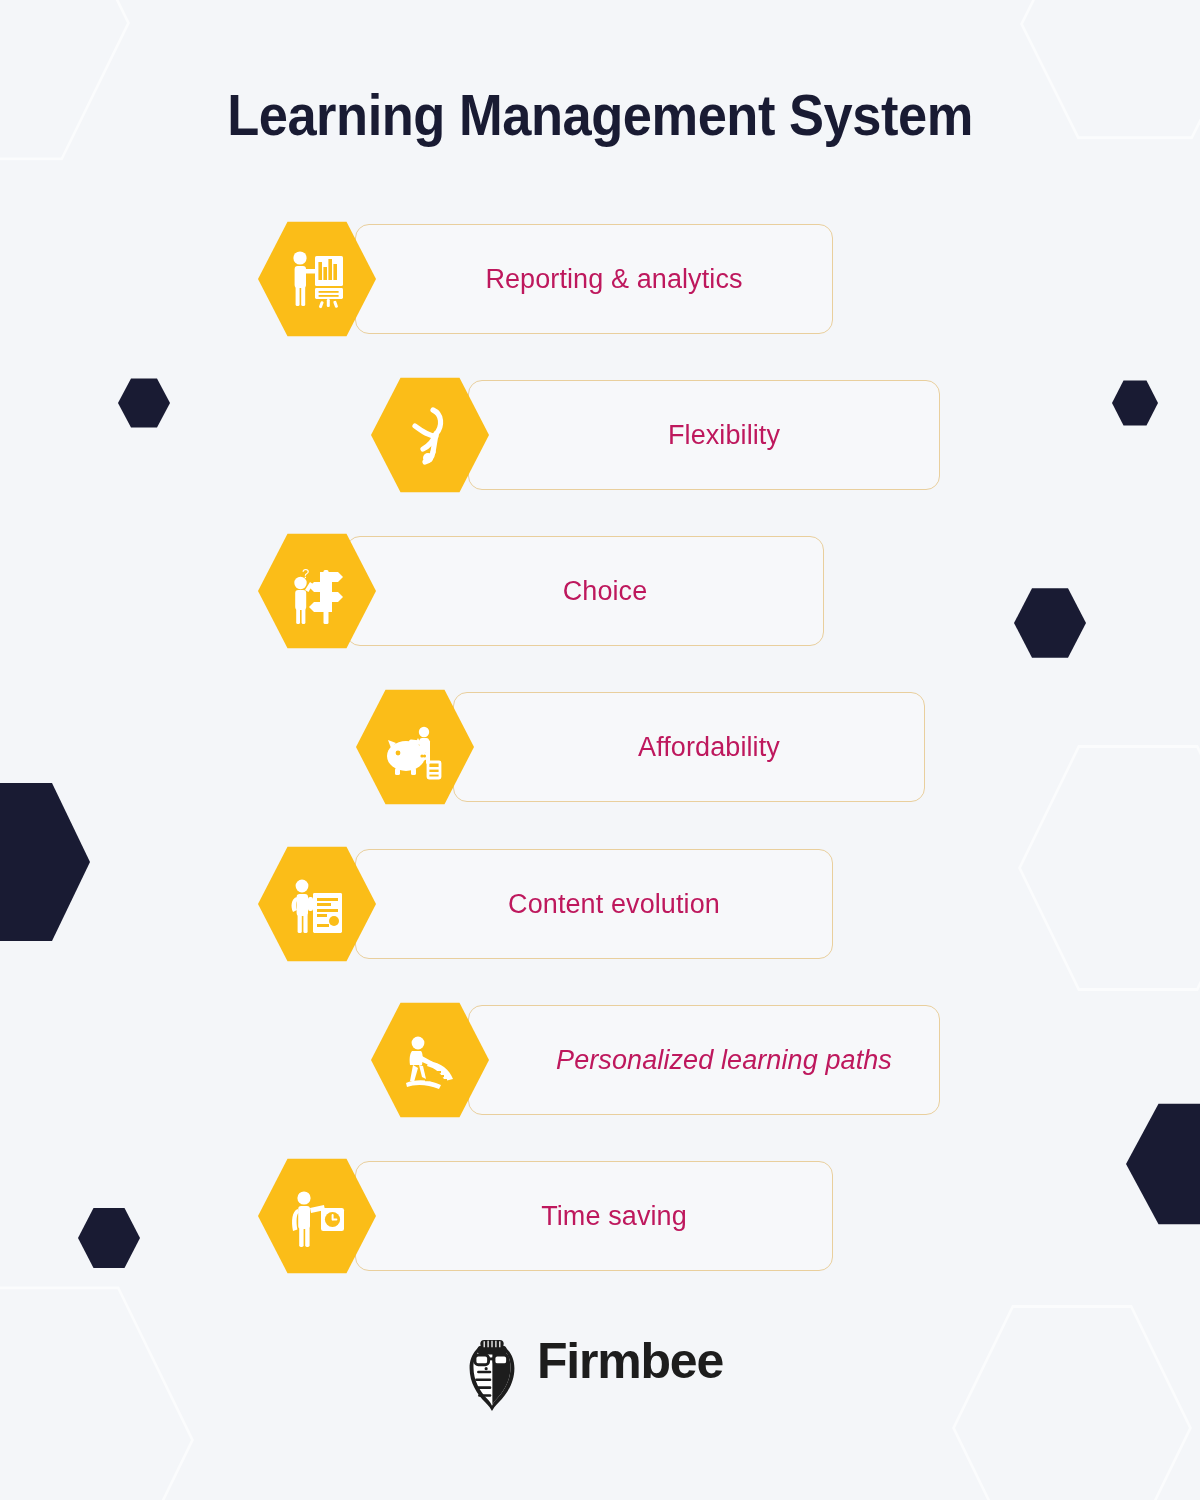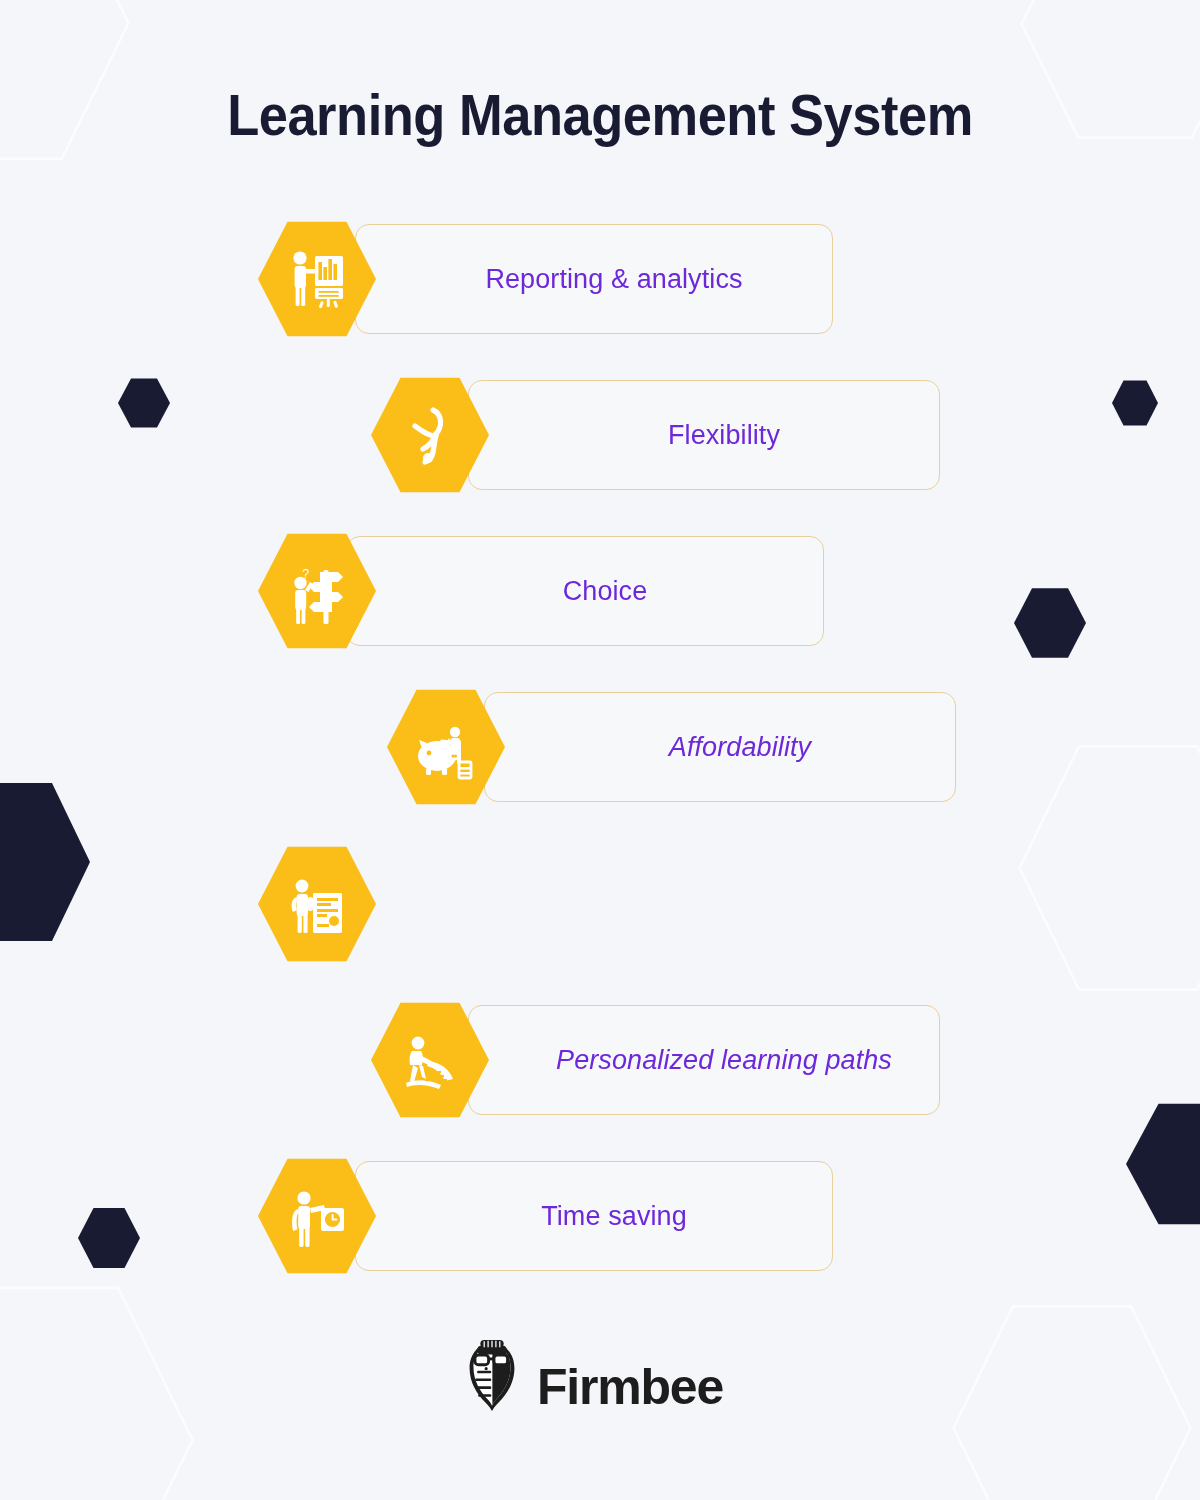--- a/index.html
+++ b/index.html
@@ -45,42 +45,42 @@
   .card{
     position:absolute;left:0;top:0;height:100%;
     box-sizing:border-box;
     background:#F7F8FA;
     border:1.6px solid #E9CF9D;
     border-radius:14px;
     display:flex;align-items:center;justify-content:center;
   }
   .card-label{
     font-size:27px;
-    color:#6d28d9;
+    color:#be185d;
     font-family:"Liberation Sans", sans-serif;
     font-weight:400;
     letter-spacing:.1px;
     padding-left:58px;
     padding-right:18px;
     white-space:nowrap;
   }
 
   .hexbtn{
     position:absolute;top:-4px;left:0;
     width:118px;height:118px;
     background:#FBBD18;
     clip-path:polygon(25% 1.5%,75% 1.5%,100% 50%,75% 98.5%,25% 98.5%,0% 50%);
     display:flex;align-items:center;justify-content:center;
   }
   .hexbtn svg{display:block;}
 
   
   .logo{
     position:absolute;left:0;right:16px;top:1336px;
-    display:flex;align-items:flex-end;justify-content:center;gap:14px;
+    display:flex;align-items:flex-start;justify-content:center;gap:14px;
   }
   .logo-mark{width:62px;height:76px;display:block;}
   .logo-word{
     font-family:"Liberation Sans", sans-serif;
     font-weight:700;
     font-size:50px;
     letter-spacing:-1.2px;
     color:#1D1D1D;
     line-height:1;
   }
@@ -175,21 +175,21 @@
           <path d="M25 36 L30 28 L33 30 L28.5 38 Z"></path>
           <rect x="43.5" y="16" width="5" height="54" rx="1.5"></rect>
           <path d="M40 18 h18 l5 5 -5 5 h-18 z"></path>
           <path d="M52 28 h-18 l-5 5 5 5 h18 z"></path>
           <path d="M40 38 h18 l5 5 -5 5 h-18 z"></path>
           <path d="M52 48 h-18 l-5 5 5 5 h18 z"></path>
         </svg>
       </div>
     </div>
 
-    <div class="row" style="left:387px;top:692px;width:569px;font-style:italic;">
+    <div class="row" style="left:356px;top:692px;width:569px;">
       <div class="card" style="left:97px;width:472px;">
         <span class="card-label">Affordability</span>
       </div>
       <div class="hexbtn">
         <svg width="74" height="74" viewBox="0 0 74 74" fill="#FFFFFF">
           <ellipse cx="28" cy="46" rx="19" ry="15"></ellipse>
           <path d="M13 38 L10 30 L18 33 Z"></path>
           <path d="M36 36 L40 28 L43 34 Z"></path>
           <rect x="17" y="58" width="5" height="7" rx="1.6"></rect>
           <rect x="33" y="58" width="5" height="7" rx="1.6"></rect>
@@ -202,20 +202,23 @@
           <rect x="31" y="30" width="13" height="4" rx="2" transform="rotate(6 37 32)"></rect>
           <rect x="48" y="30" width="4" height="24" rx="1.6"></rect>
           <rect x="50" y="52" width="12" height="16" rx="1" fill="none" stroke="#FFFFFF" stroke-width="2.8"></rect>
           <rect x="50" y="57" width="12" height="2.6"></rect>
           <rect x="50" y="62" width="12" height="2.6"></rect>
         </svg>
       </div>
     </div>
 
     <div class="row" style="left:258px;top:849px;width:575px;">
+      <div class="card" style="left:97px;width:478px;">
+        <span class="card-label">Content evolution</span>
+      </div>
       <div class="hexbtn">
         <svg width="74" height="74" viewBox="0 0 74 74" fill="#FFFFFF">
           <circle cx="22" cy="19" r="6.4"></circle>
           <rect x="16.6" y="27" width="11.4" height="22" rx="3"></rect>
           <rect x="17.6" y="47" width="4.2" height="19" rx="1.6"></rect>
           <rect x="23.4" y="47" width="4.2" height="19" rx="1.6"></rect>
           <path d="M16.5 30 C11 32 10.5 40 13 45 L17 43 C15.5 39 16 34 18 33 Z"></path>
           <rect x="28" y="30" width="5" height="14" rx="2"></rect>
           <rect x="33" y="26" width="29" height="40" rx="1.4"></rect>
           <rect x="37" y="31" width="21" height="3" fill="#FBBD18"></rect>

